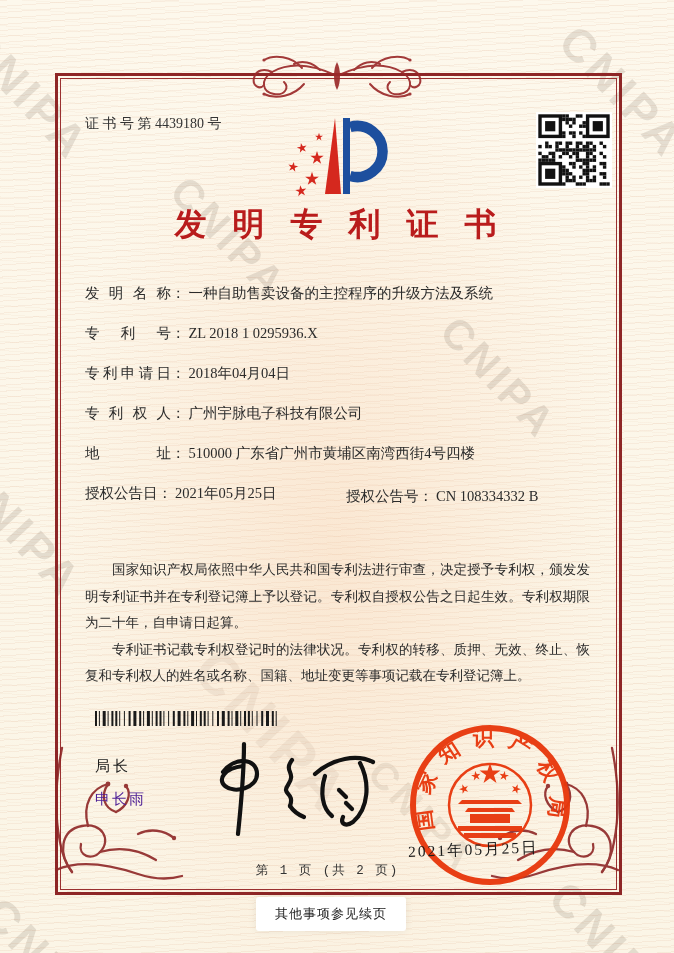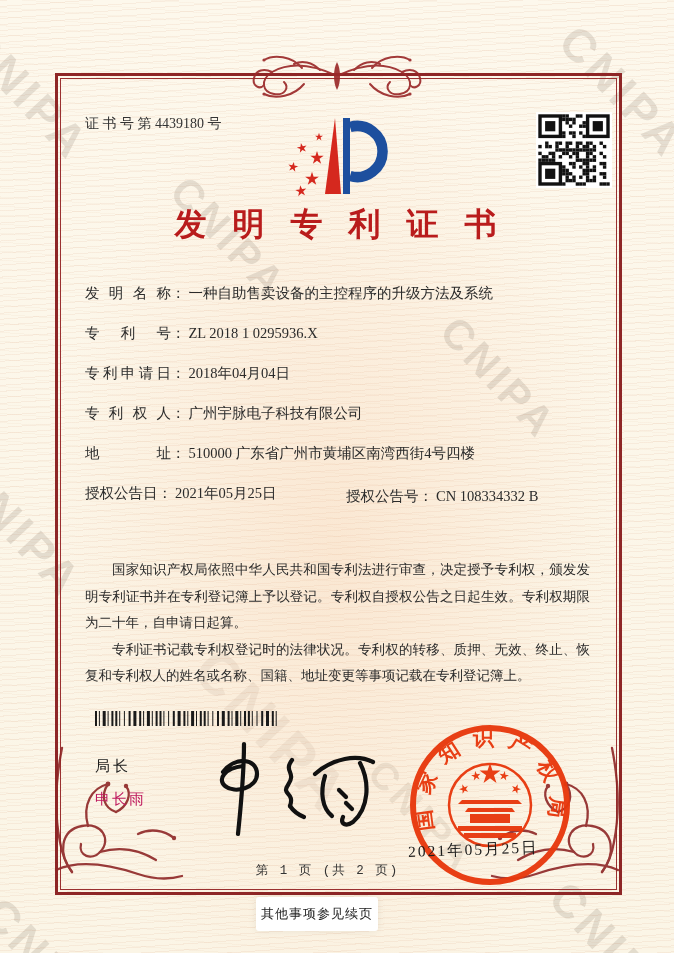--- a/index.html
+++ b/index.html
@@ -26,28 +26,28 @@
     font-size:32px;font-weight:700;letter-spacing:26px;text-indent:26px;color:#b91c1c;
   }
   .rows{position:absolute;left:85px;top:283px;width:508px;font-size:14.5px;}
   .row{height:40px;line-height:20px;position:relative;white-space:nowrap;}
   .lbl{display:inline-block;width:86px;text-align:justify;text-align-last:justify;vertical-align:top;}
   .val{margin-left:3px;}
   .grant2{position:absolute;left:261px;top:3px;}
   .paras{position:absolute;left:85px;top:557px;width:505px;font-size:13.5px;line-height:26.5px;text-align:justify;}
   .paras p{margin:0;text-indent:2em;}
   .sig-title{position:absolute;left:95px;top:757px;font-family:"Liberation Sans","DejaVu Sans",sans-serif;font-size:15px;letter-spacing:3px;color:#1a1a1a;}
-  .sig-name{position:absolute;left:95px;top:790px;font-family:"Liberation Sans","DejaVu Sans",sans-serif;font-size:15px;letter-spacing:2px;color:#be185d;}
+  .sig-name{position:absolute;left:95px;top:790px;font-family:"Liberation Sans","DejaVu Sans",sans-serif;font-size:15px;letter-spacing:2px;color:#4c1d95;}
   .date-stamp{
     position:absolute;left:408px;top:839px;width:170px;z-index:40;
     font-size:15.5px;letter-spacing:2px;color:#1c1c1c;transform:rotate(-2deg);white-space:nowrap;
   }
   .page-num{position:absolute;left:55px;top:862px;width:545px;text-align:center;font-size:12.5px;color:#333;letter-spacing:2px;font-family:Liberation Mono, monospace;}
   .footer-box{
-    position:absolute;left:256px;top:897px;width:122px;height:34px;background:#fff;
+    position:absolute;left:256px;top:897px;width:150px;height:34px;background:#fff;
     border-radius:3px;box-shadow:0 0 8px rgba(0,0,0,0.07);
     text-align:center;line-height:34px;font-size:13px;letter-spacing:1px;color:#222;z-index:5;
   }
   svg{position:absolute;overflow:visible;}
   .abs{position:absolute;}
 </style>
 </head>
 <body>
 
 <div class="wm" style="left:-28px;top:8px;">CNIPA</div>

